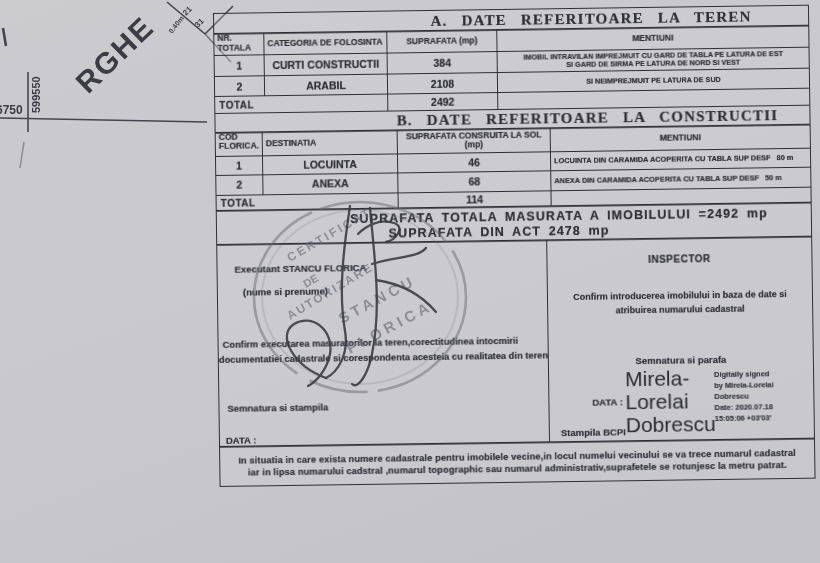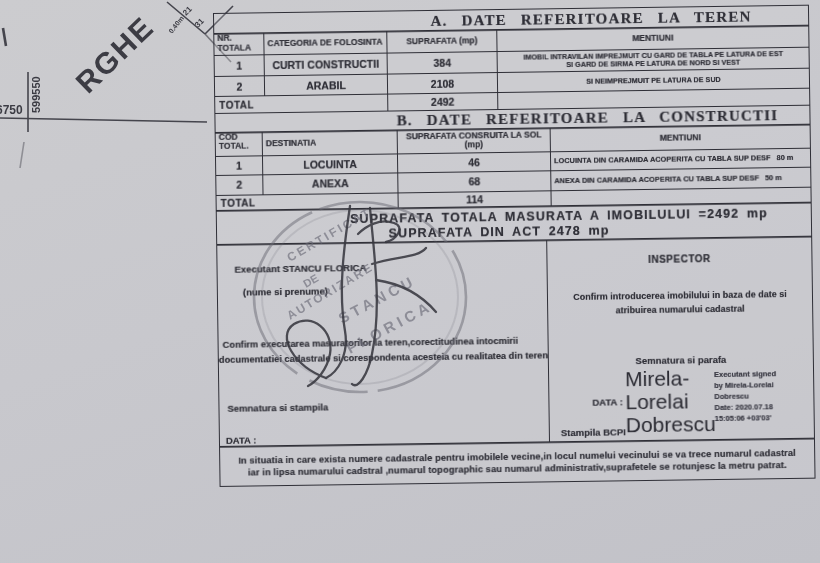--- a/index.html
+++ b/index.html
@@ -138,21 +138,21 @@
       <div class="c tot bot" style="grid-column:span 2">TOTAL</div>
       <div class="c val bot">2492</div>
       <div class="c last bot"></div>
     </div>
 
     <div class="block section-title st-b">B.  DATE  REFERITOARE  LA  CONSTRUCTII</div>
 
     <div class="block grid tb">
       <div class="c hdr col left">
         <span style="align-self:flex-start">COD</span>
-        <span style="align-self:flex-start">TOTAL.</span>
+        <span style="align-self:flex-start">FLORICA.</span>
       </div>
       <div class="c hdr left">DESTINATIA</div>
       <div class="c hdr col">
         <span>SUPRAFATA CONSRUITA LA SOL</span>
         <span>(mp)</span>
       </div>
       <div class="c hdr last">MENTIUNI</div>
 
       <div class="c val">1</div>
       <div class="c val">LOCUINTA</div>
@@ -195,21 +195,21 @@
         <span class="abs insp-c2">atribuirea numarului cadastral</span>
         <span class="abs insp-sig">Semnatura si parafa</span>
         <span class="abs" style="left:43px;top:157px">DATA :</span>
         <span class="abs" style="left:11px;top:187px">Stampila BCPI</span>
         <span class="abs bigname">
           <span style="display:block">Mirela-</span>
           <span style="display:block">Lorelai</span>
           <span style="display:block">Dobrescu</span>
         </span>
         <span class="abs digidet">
-          <span style="display:block">Executant signed</span>
+          <span style="display:block">Digitally signed</span>
           <span style="display:block">by Mirela-Lorelai</span>
           <span style="display:block">Dobrescu</span>
           <span style="display:block">Date: 2020.07.18</span>
           <span style="display:block">15:05:06 +03'03'</span>
         </span>
       </div>
     </div>
 
     <div class="block footnote">
       <span>In situatia in care exista numere cadastrale pentru imobilele vecine,in locul numelui vecinului se va trece numarul cadastral</span>

